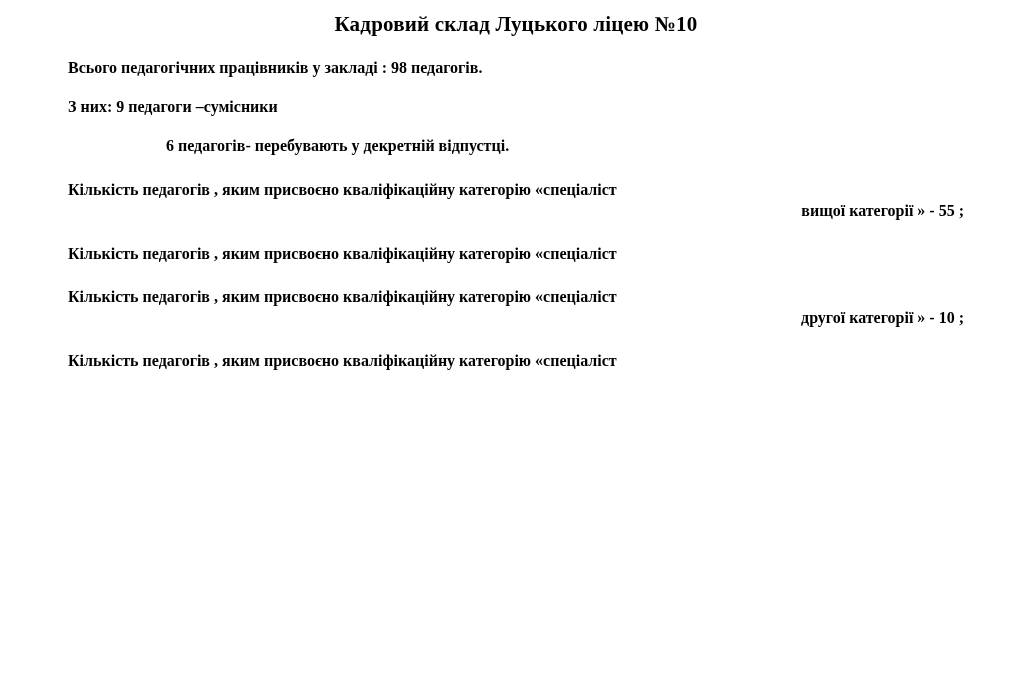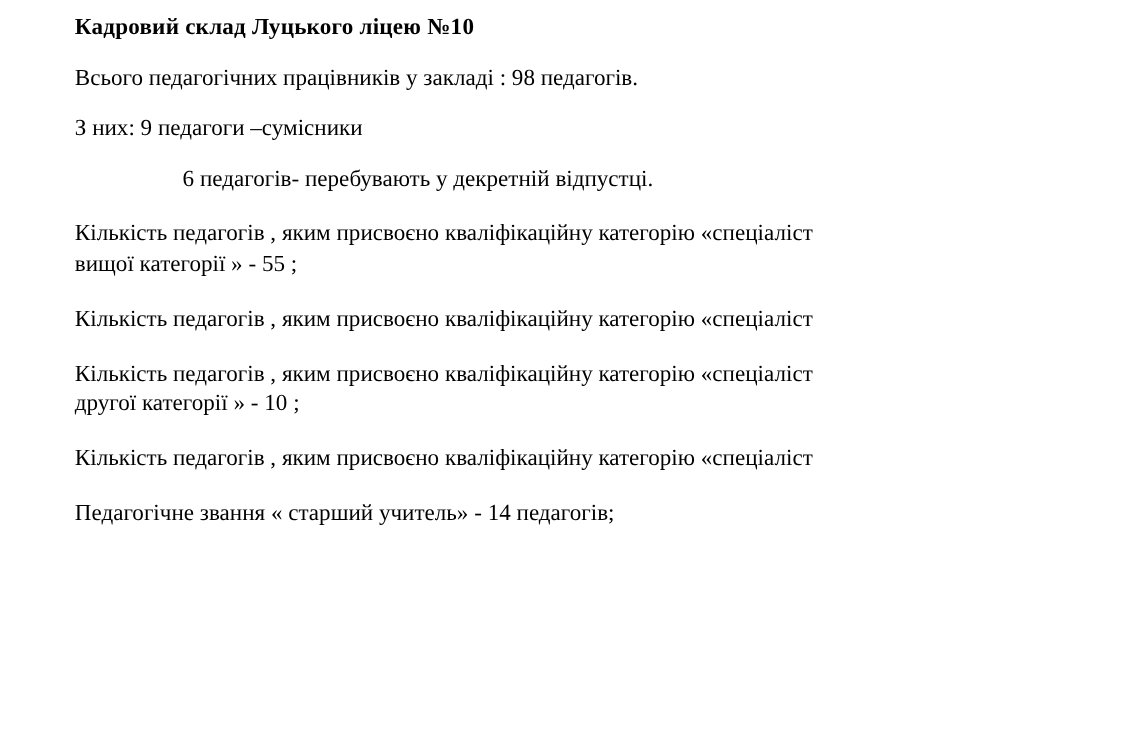--- a/index.html
+++ b/index.html
@@ -15,48 +15,48 @@
     overflow: hidden;
   }
   .page {
     width: 1024px;
     height: 680px;
     box-sizing: border-box;
     padding: 6px 60px 0 68px;
     position: relative;
   }
   .doc-title {
-    text-align: left;
+    text-align: center;
     font-weight: bold;
     font-size: 21px;
     line-height: 1.2;
     margin: 6px 0 0 0;
     letter-spacing: 0.2px;
   }
   .para {
-    font-weight: normal;
-    font-size: 21px;
+    font-weight: bold;
+    font-size: 16px;
     line-height: 1.32;
     margin: 0;
     text-align: justify;
     text-justify: inter-word;
   }
   .gap-1 { margin-top: 20px; }
   .gap-2 { margin-top: 18px; }
   .indent {
     padding-left: 98px;
   }
   .para-block {
     margin-top: 22px;
   }
   .para-block .para {
     text-align: justify;
   }
   .para-block .para.second-line {
-    text-align: left;
+    text-align: right;
   }
   .single {
     margin-top: 22px;
   }
 </style>
 </head>
 <body>
 
 <div class="page">
 
@@ -80,16 +80,15 @@
   <div class="para-block">
     <p class="para">Кількість педагогів , яким присвоєно кваліфікаційну категорію «спеціаліст</p>
     <p class="para second-line">другої  категорії » - 10 ;</p>
   </div>
 
   <div class="para-block">
     <p class="para">Кількість педагогів , яким присвоєно кваліфікаційну категорію «спеціаліст</p>
   </div>
 
 
-  <p class="para single">Педагогічне звання « старший учитель» - 14 педагогів;</p>
 
 
 </div>
 
 </body></html>

